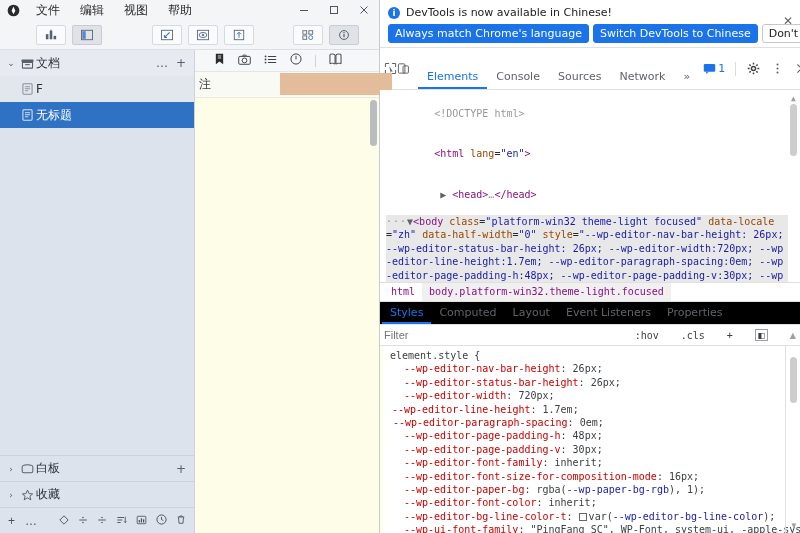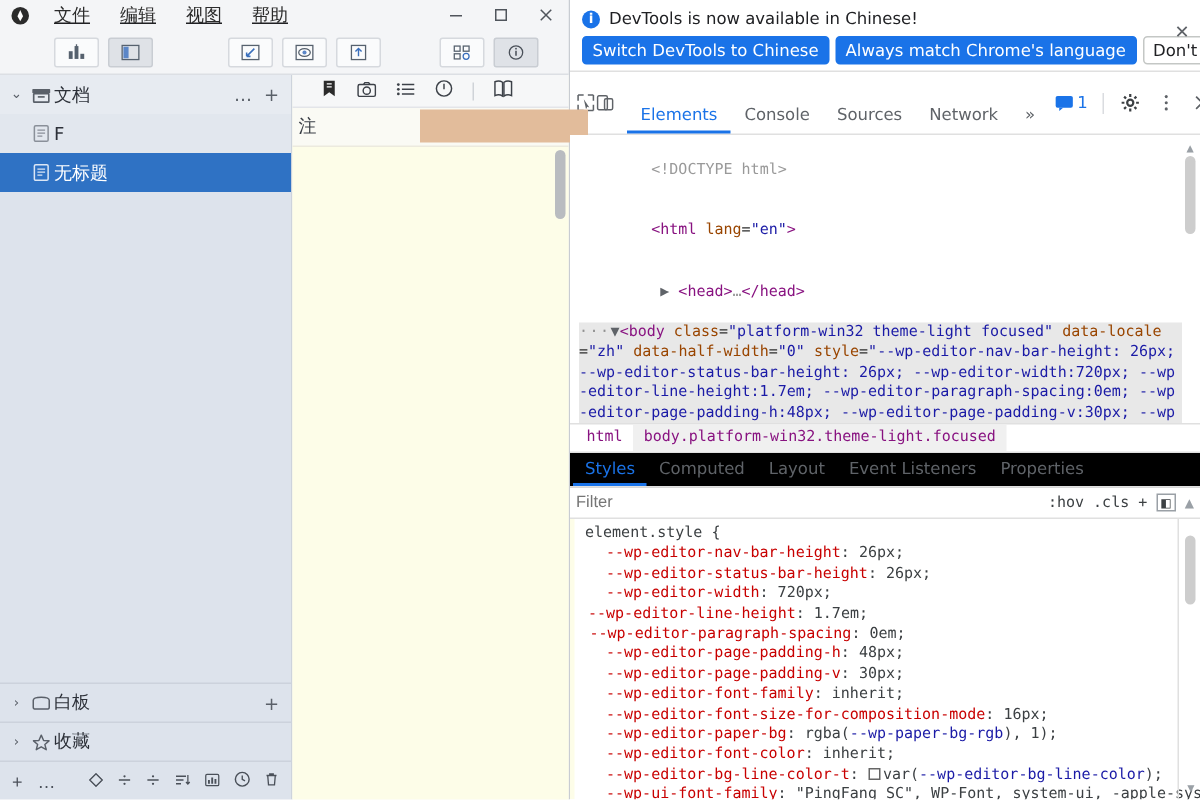--- a/index.html
+++ b/index.html
@@ -14,21 +14,21 @@
 
   
   .editor-app { width:380px; height:533px; display:flex; flex-direction:column;
                 background:#f4f5f7; border-right:1px solid #c8ccd2; }
 
   
   .titlebar { height:20px; display:flex; align-items:center; background:#f4f5f7;
               border-bottom:0px solid #e2e4e8; flex:0 0 20px; }
   .tb-logo { width:26px; display:flex; align-items:center; justify-content:center; }
   .tb-logo svg { display:block; }
-  .menu { display:flex; align-items:center; gap:0px;text-decoration:underline; }
+  .menu { display:flex; align-items:center; gap:0px; }
   .menu-item { padding:2px 10px; font-size:12px; color:#2b2b2b; line-height:14px;
                font-family:"DejaVu Sans", sans-serif; }
   .wincontrols { margin-left:auto; display:flex; height:20px; }
   .wc { width:30px; height:20px; display:flex; align-items:center; justify-content:center;
         color:#50555c; font-size:11px; }
 
   
   .apptoolbar { height:30px; flex:0 0 30px; display:flex; align-items:center;
                 padding:0 8px; background:#f4f5f7; border-bottom:1px solid #dcdfe4; gap:6px; }
   .tbtn { width:30px; height:20px; border:1px solid #d6d9de; border-radius:2px;
@@ -134,21 +134,21 @@
   .crumb { padding:0 7px; height:18px; line-height:18px; color:#881280; }
   .crumb.active { background:#f0f0f0; }
 
   .dt-subtabs { flex:0 0 23px; display:flex; align-items:center; border-bottom:1px solid #e0e0e0;
                 background:#000000; padding:0 2px; overflow:hidden; }
   .sub-tab { font-size:11px; color:#5f6368; padding:0 8px; height:22px; line-height:22px;
              white-space:nowrap; }
   .sub-tab.active { color:#1a73e8; border-bottom:2px solid #1a73e8; }
 
   .dt-filterbar { flex:0 0 21px; display:flex; align-items:center; border-bottom:1px solid #e0e0e0;
-                  background:#fff; padding:0 4px; gap:6px; }
+                  background:#fff; padding:0 4px; gap:22px; }
   .filter-input { flex:1; font-size:11px; color:#9aa0a6; border:none; outline:none;
                   background:transparent; font-family:"Liberation Sans", sans-serif; }
   .fb-item { font-size:10px; color:#3c4043; font-family:"DejaVu Sans Mono", monospace; }
   .fb-box { width:13px; height:12px; border:1px solid #9aa0a6; font-size:8px;
             display:flex; align-items:center; justify-content:center; color:#3c4043; }
 
   .dt-styles { flex:1; overflow:hidden; position:relative; background:#fff;
                font-family:"DejaVu Sans Mono", monospace; font-size:10px;
                line-height:13.4px; padding:3px 0 0 4px; }
   .st-line { white-space:pre; padding-left:2px; }
@@ -430,22 +430,22 @@
   </div>
 
   <div class="devtools">
 
     <div class="dt-banner">
       <div class="dt-banner-msg">
         <span class="info-dot">i</span>
         <span>DevTools is now available in Chinese!</span>
       </div>
       <div class="dt-banner-btns">
+        <span class="dt-btn primary">Always match Chrome's language</span>
         <span class="dt-btn primary">Switch DevTools to Chinese</span>
-        <span class="dt-btn primary">Always match Chrome's language</span>
         <span class="dt-btn secondary">Don't show again</span>
       </div>
       <span class="dt-banner-close">✕</span>
     </div>
 
     <div class="dt-tabs">
       <span class="dt-icbtn">
         <svg width="13" height="13" viewBox="0 0 14 14">
           <path d="M1.5 1.5 h4 M1.5 1.5 v4 M12.5 1.5 h-4 M12.5 1.5 v4 M1.5 12.5 h4 M1.5 12.5 v-4 M12.5 12.5 h-4 M12.5 12.5 v-4" stroke="#5f6368" stroke-width="1.1" fill="none"></path>
           <path d="M5.6 4.4 L9.6 10.4 L8.1 9.9 L7.2 11.6 L5.6 4.4 Z" fill="#5f6368"></path>

